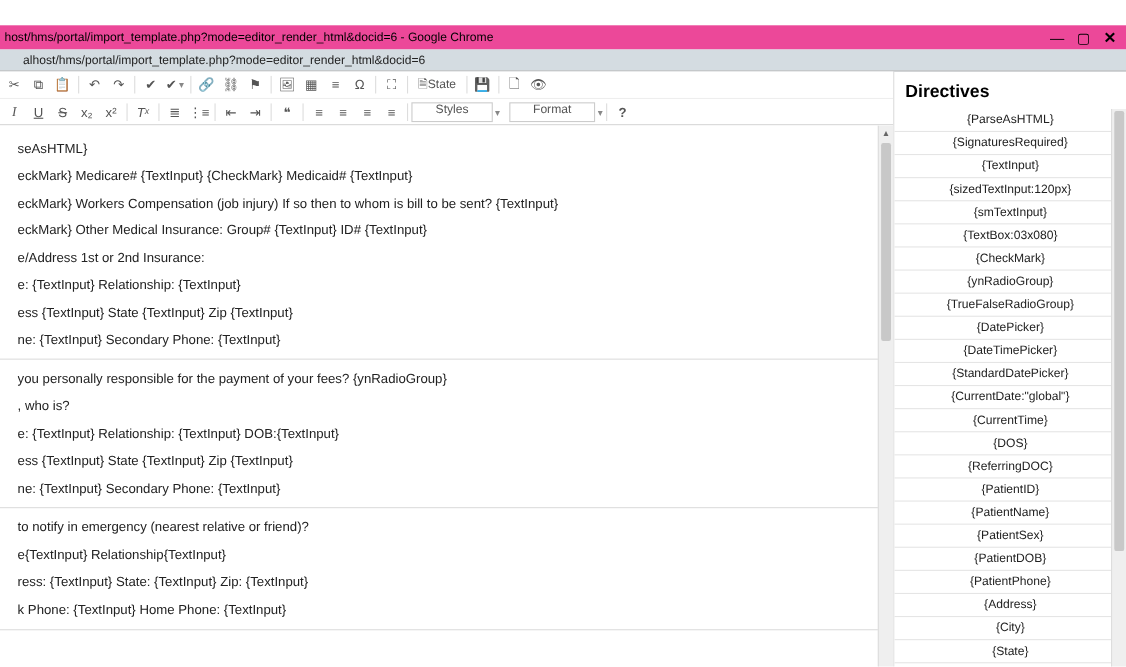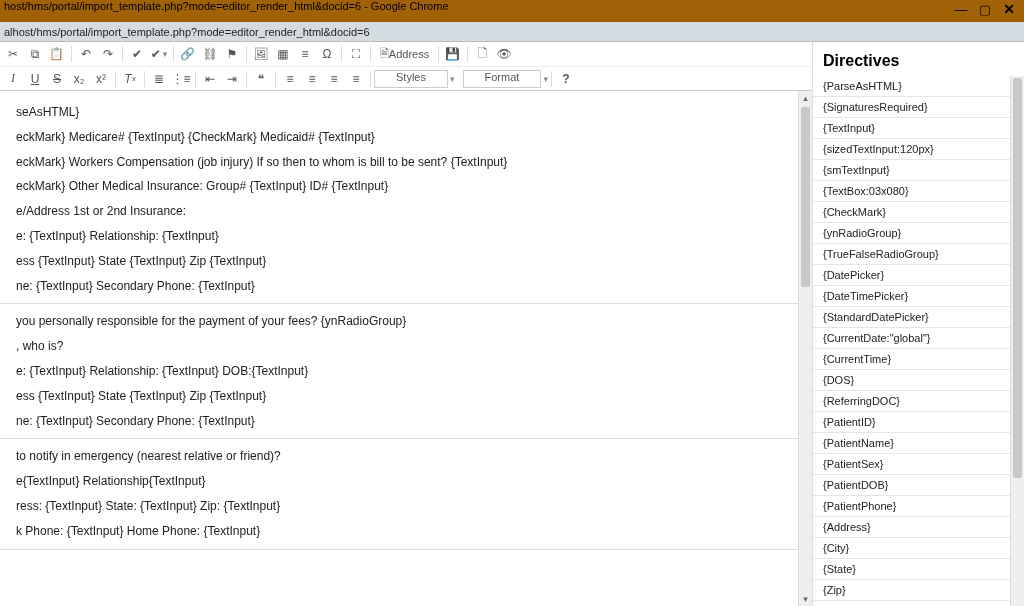--- a/index.html
+++ b/index.html
@@ -1,25 +1,25 @@
 <!DOCTYPE html>
 <html><head>
 <meta charset="utf-8">
 <style>
   * { margin: 0; padding: 0; box-sizing: border-box; font-family: Arial, sans-serif; }
   body { width: 1024px; height: 606px; background: #fff; overflow: hidden; }
 
   
-  .titlebar { height: 22px; background: #a16207; display: flex; font-size: 11px; color: #000; padding: 0 4px; }
+  .titlebar { height: 22px; background: #ec4899; display: flex; align-items: center; font-size: 11px; color: #000; padding: 0 4px; margin-top: 23px; }
   .titlebar .title { flex: 1; }
   .titlebar .win-btn { width: 22px; height: 18px; display: inline-flex; align-items: center; justify-content: center; margin-left: 2px; cursor: pointer; font-size: 13px; font-family: sans-serif; }
   .titlebar .win-btn.close { font-size: 14px; font-weight: bold; }
 
   
-  .urlbar { height: 20px; background: #d4dce1; border-bottom: 1px solid #bbb; font-size: 11px; color: #222; display:flex; align-items:center; padding: 0 4px; }
+  .urlbar { height: 20px; background: #d4dce1; border-bottom: 1px solid #bbb; font-size: 11px; color: #222; display:flex; align-items:center; padding: 0 21px; }
 
   
   .main { display: flex; height: calc(606px - 42px); }
   .editor-col { flex: 1; border-right: none; display:flex; flex-direction:column; min-width:0; }
   .side-col { width: 212px; border-left: 1px solid #ddd; display:flex; flex-direction:column; }
 
   
   .toolbar { border-bottom: 1px solid #ccc; background:#fff; }
   .tb-row { display:flex; align-items:center; height:24px; padding: 0 2px; }
   .tb-row + .tb-row { border-top: 1px solid #eee; }
@@ -37,21 +37,21 @@
   .editor-content hr { border:none; border-top:1px solid #ddd; margin:6px 0 6px -8px; width: 820px; }
   .section-title { text-align:center; font-size:12px; margin:14px 0 14px -90px; width: 820px; }
   .vscroll { position:absolute; right:0; top:0; bottom:0; width:14px; background:#efefef; border-left:1px solid #ddd; }
   .vscroll .up, .vscroll .down { position:absolute; left:0; right:0; height:14px; display:flex; align-items:center; justify-content:center; color:#666; font-size:9px; cursor:pointer; }
   .vscroll .up { top:0; } .vscroll .down { bottom:0; }
   .vscroll .thumb { position:absolute; left:2px; right:2px; background:#c8c8c8; border-radius:2px; }
 
   
   .side-col .side-title { font-size:16px; font-weight:bold; padding:10px 10px 6px; }
   .dir-list { flex:1; overflow:hidden; position:relative; }
-  .dir-item { font-size:11px; color:#222; padding:4px 10px; border-bottom:1px solid #e5e5e5; cursor:pointer; }
+  .dir-item { font-size:11px; color:#222; padding:4px 10px; border-bottom:1px solid #e5e5e5; cursor:pointer;text-align:center; }
   .side-scroll { position:absolute; right:0; top:0; bottom:0; width:14px; background:#efefef; border-left:1px solid #ddd; }
   .side-scroll .sthumb { position:absolute; left:2px; right:2px; background:#c8c8c8; border-radius:2px; top:2px; height:400px; }
 </style>
 </head>
 <body>
 
 <div class="titlebar">
   <span class="title">host/hms/portal/import_template.php?mode=editor_render_html&amp;docid=6 - Google Chrome</span>
   <span class="win-btn">—</span>
   <span class="win-btn">▢</span>
@@ -81,21 +81,21 @@
         <span class="tb-btn">⛓</span>
         <span class="tb-btn">⚑</span>
         <span class="tb-sep"></span>
         <span class="tb-btn">🖼</span>
         <span class="tb-btn">▦</span>
         <span class="tb-btn">≡</span>
         <span class="tb-btn">Ω</span>
         <span class="tb-sep"></span>
         <span class="tb-btn">⛶</span>
         <span class="tb-sep"></span>
-        <span class="tb-btn txt">🗎 <span>Address</span></span>
+        <span class="tb-btn txt">🗎 <span>State</span></span>
         <span class="tb-sep"></span>
         <span class="tb-btn">💾</span>
         <span class="tb-sep"></span>
         <span class="tb-btn">🗋</span>
         <span class="tb-btn">👁</span>
       </div>
       <div class="tb-row">
         <span class="tb-btn" style="font-style:italic;font-family:serif;">I</span>
         <span class="tb-btn" style="text-decoration:underline;">U</span>
         <span class="tb-btn" style="text-decoration:line-through;">S</span>

